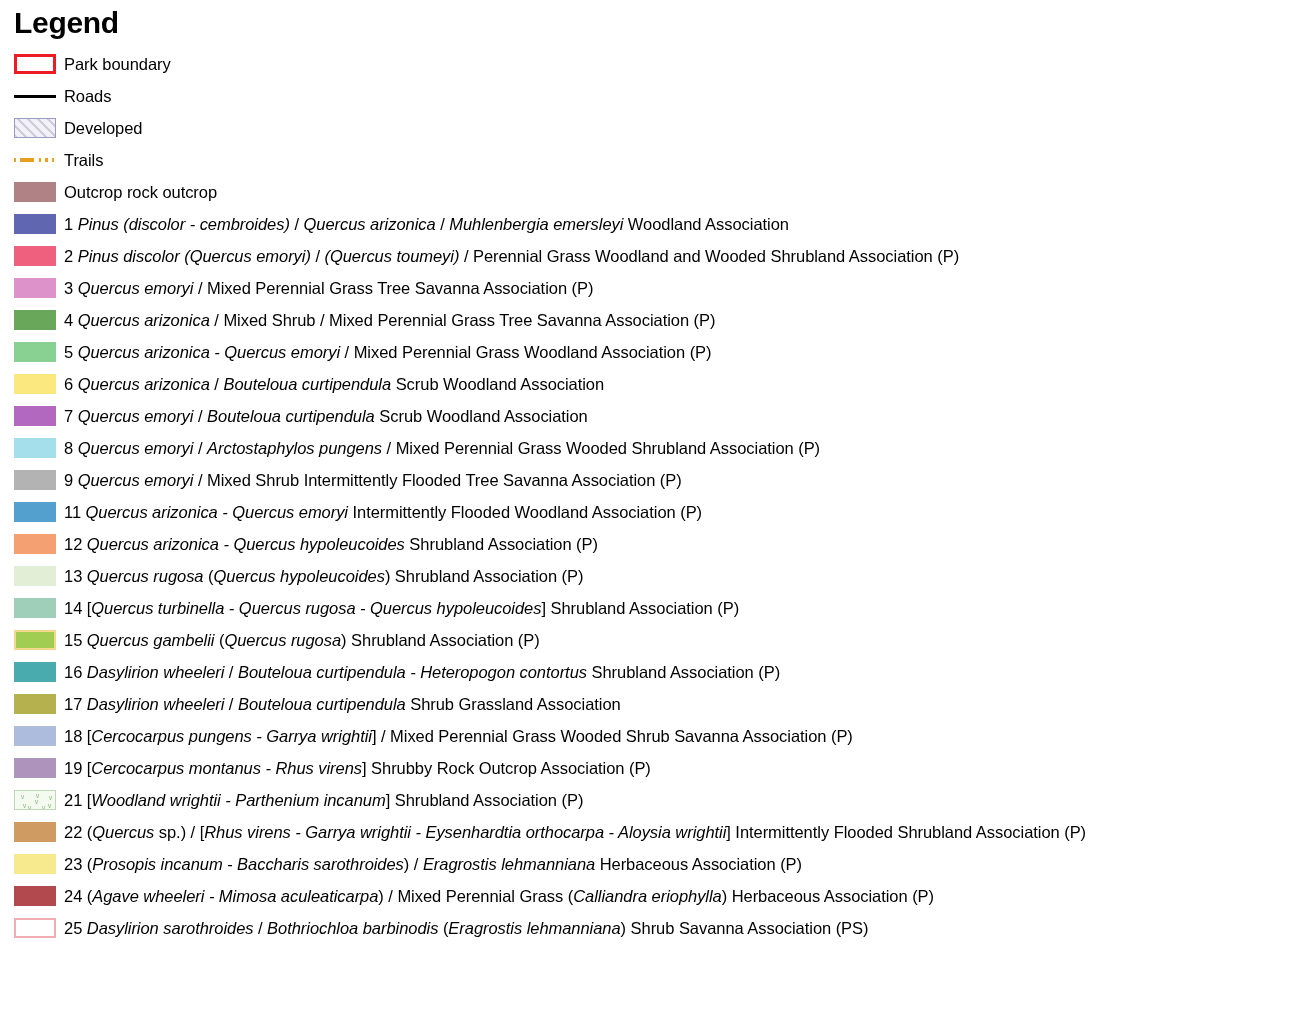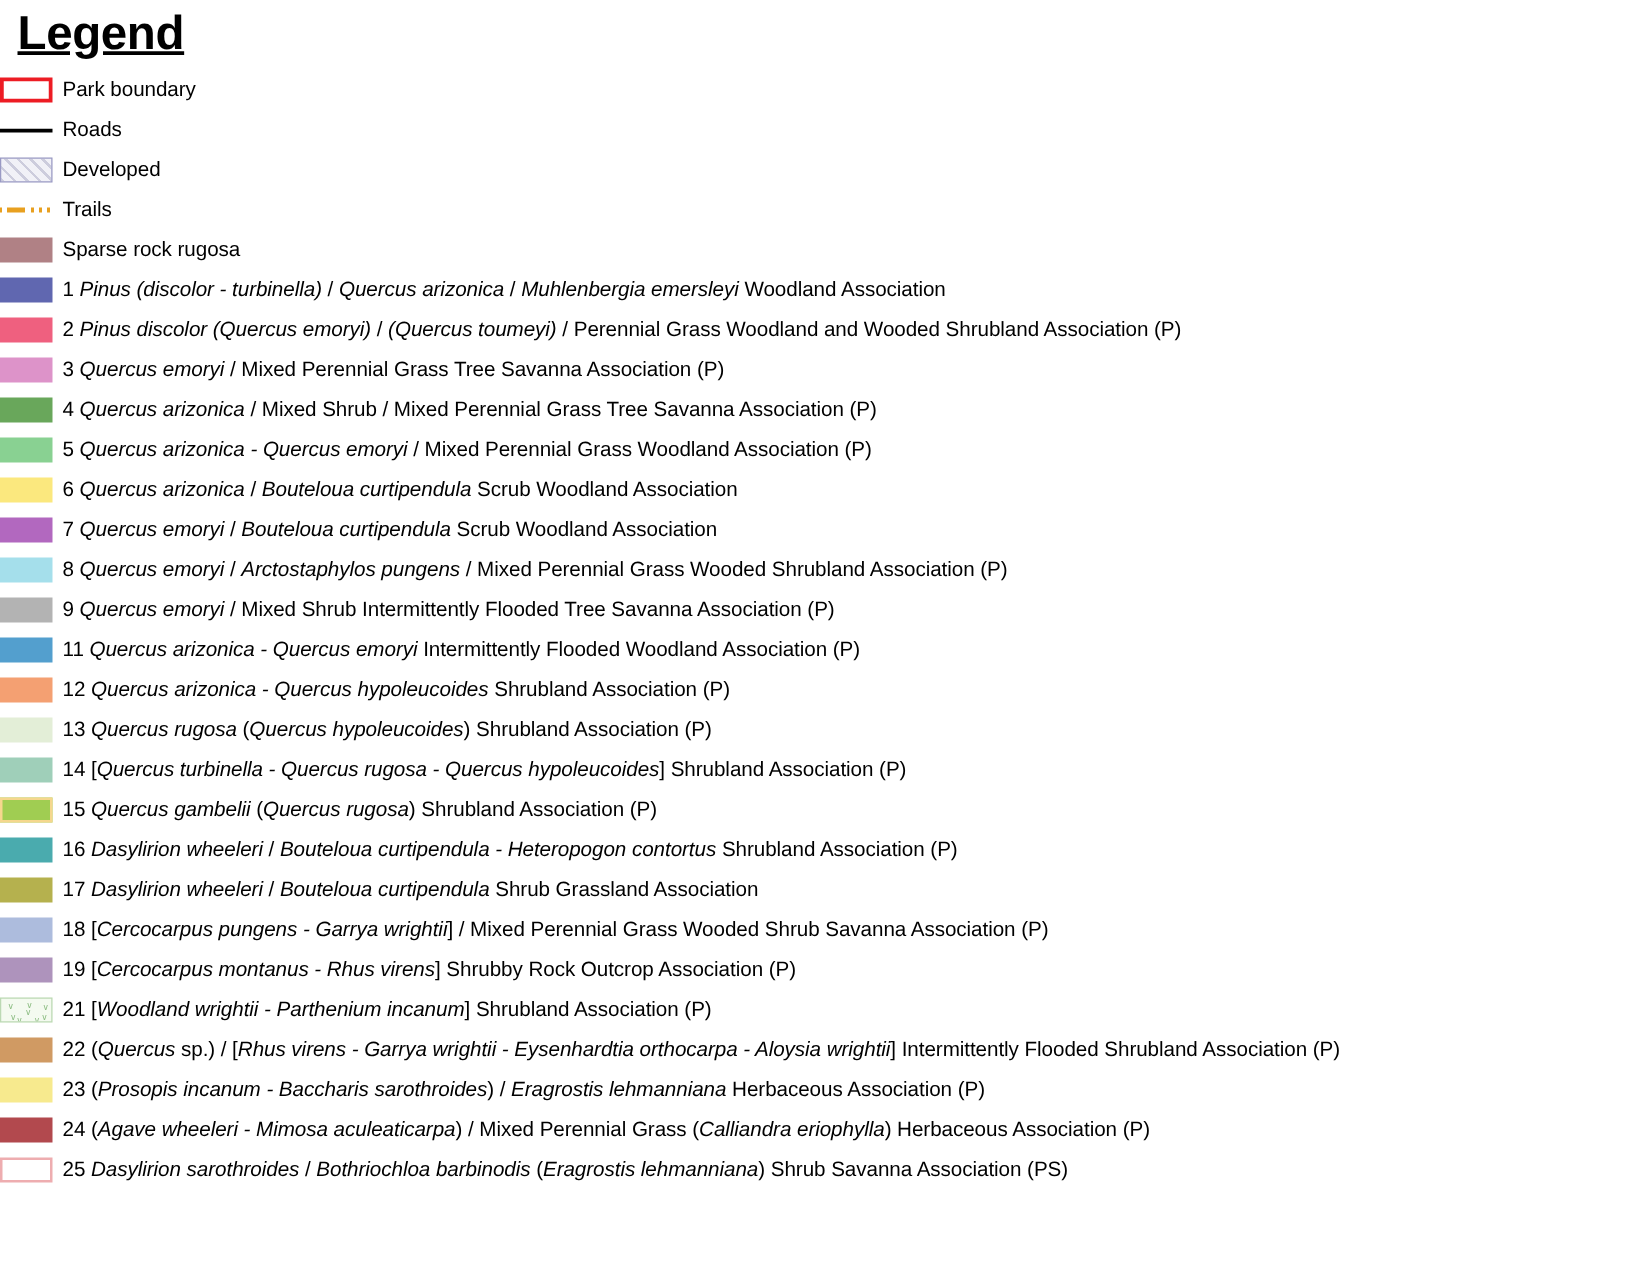--- a/index.html
+++ b/index.html
@@ -14,35 +14,35 @@
     font-family: "Liberation Sans", "DejaVu Sans", sans-serif;
     color: #000000;
     overflow: hidden;
   }
   #legend-panel {
     position: relative;
     width: 1300px;
     padding: 0;
   }
   #legend-title {
-    font-size: 38px;
+    font-size: 30px;
     font-weight: bold;
     line-height: 1;
     margin: 0;
     padding: 8px 0 0 14px;
     letter-spacing: -0.3px;
-    text-decoration: underline;
   }
   .legend-rows {
     margin-top: 10px;
   }
   .legend-row {
     display: flex;
     align-items: center;
     height: 32px;
+    padding-left: 14px;
     box-sizing: border-box;
   }
   .swatch-cell {
     width: 42px;
     min-width: 42px;
     height: 32px;
     display: flex;
     align-items: center;
     justify-content: flex-start;
     margin-right: 8px;
@@ -162,27 +162,27 @@
       <div class="legend-row">
         <div class="swatch-cell">
           <span class="sw sw-line-trail"></span>
         </div>
         <span class="label">Trails</span>
       </div>
       <div class="legend-row">
         <div class="swatch-cell">
           <span class="sw" style="background: rgb(176, 129, 133);"></span>
         </div>
-        <span class="label">Sparse rock rugosa</span>
+        <span class="label">Outcrop rock outcrop</span>
       </div>
       <div class="legend-row">
         <div class="swatch-cell">
           <span class="sw" style="background: rgb(96, 103, 176);"></span>
         </div>
-        <span class="label">1 <i>Pinus (discolor - turbinella)</i> / <i>Quercus arizonica</i> / <i>Muhlenbergia emersleyi</i> Woodland Association</span>
+        <span class="label">1 <i>Pinus (discolor - cembroides)</i> / <i>Quercus arizonica</i> / <i>Muhlenbergia emersleyi</i> Woodland Association</span>
       </div>
       <div class="legend-row">
         <div class="swatch-cell">
           <span class="sw" style="background: rgb(239, 96, 127);"></span>
         </div>
         <span class="label">2 <i>Pinus discolor (Quercus emoryi)</i> / <i>(Quercus toumeyi)</i> / Perennial Grass Woodland and Wooded Shrubland Association (P)</span>
       </div>
       <div class="legend-row">
         <div class="swatch-cell">
           <span class="sw" style="background: rgb(221, 147, 201);"></span>

